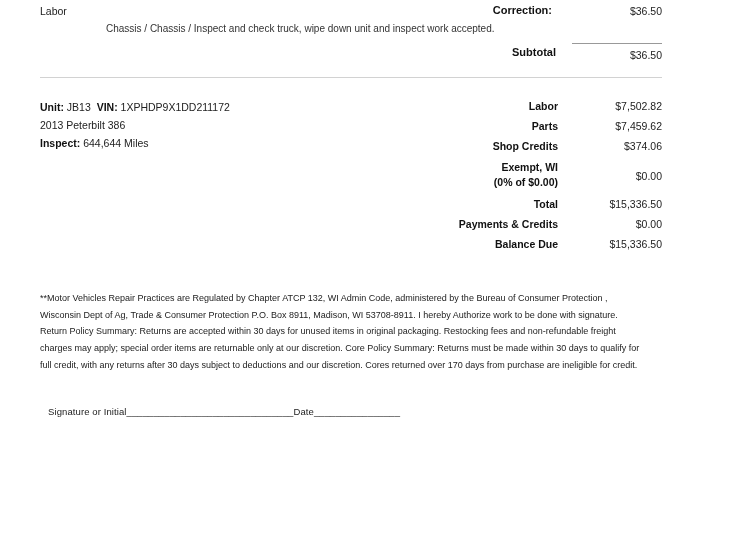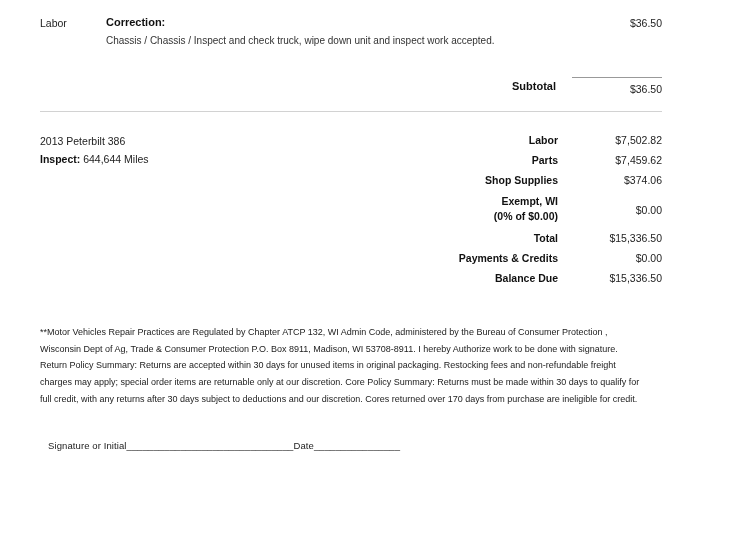--- a/index.html
+++ b/index.html
@@ -12,21 +12,21 @@
     background: #ffffff;
     font-family: "Liberation Sans", sans-serif;
     color: #1a1a1a;
     overflow: hidden;
   }
   .page {
     position: relative;
     width: 702px;
     height: 555px;
     box-sizing: border-box;
-    padding: 12px 40px;
+    padding: 0 40px;
   }
 
   
   .line-item {
     display: flex;
     align-items: flex-start;
     padding-top: 4px;
   }
   .li-type {
     width: 66px;
@@ -37,20 +37,21 @@
   }
   .li-body {
     flex: 1 1 auto;
     padding-right: 20px;
   }
   .li-title {
     font-size: 11px;
     font-weight: bold;
     color: #111;
     margin-bottom: 5px;
+    text-align: right;
   }
   .li-desc {
     font-size: 10px;
     line-height: 1.55;
     color: #333;
     max-width: 390px;
   }
   .li-amount {
     width: 90px;
     flex: 0 0 90px;
@@ -58,21 +59,21 @@
     font-size: 10.5px;
     color: #222;
     padding-top: 1px;
   }
 
   
   .subtotal-row {
     display: flex;
     justify-content: flex-end;
     align-items: center;
-    margin-top: 28px;
+    margin-top: 6px;
   }
   .subtotal-label {
     font-size: 11px;
     font-weight: bold;
     color: #111;
     text-align: right;
     padding-right: 16px;
   }
   .subtotal-value {
     width: 90px;
@@ -171,39 +172,45 @@
   <div class="subtotal-row">
     <div class="subtotal-label">Subtotal</div>
     <div class="subtotal-value">$36.50</div>
   </div>
 
   <hr class="hr-main">
 
   <div class="totals-section">
 
     <div class="unit-info">
+      <div>
+        <span class="bold">Unit:</span>
+        <span>JB13</span>&nbsp;
+        <span class="bold">VIN:</span>
+        <span>1XPHDP9X1DD211172</span>
+      </div>
       <div>2013 Peterbilt 386</div>
       <div>
         <span class="bold">Inspect:</span>
         <span>644,644 Miles</span>
       </div>
     </div>
 
     <table class="totals-table">
       <tbody>
         <tr>
           <td class="lbl">Labor</td>
           <td class="val">$7,502.82</td>
         </tr>
         <tr>
           <td class="lbl">Parts</td>
           <td class="val">$7,459.62</td>
         </tr>
         <tr>
-          <td class="lbl">Shop Supplies</td>
+          <td class="lbl">Shop Credits</td>
           <td class="val">$374.06</td>
         </tr>
         <tr>
           <td class="lbl exempt-lbl">
             <div>Exempt, WI</div>
             <div class="exempt-sub">(0%  of $0.00)</div>
           </td>
           <td class="val" style="padding-top:14px;">$0.00</td>
         </tr>
         <tr>

